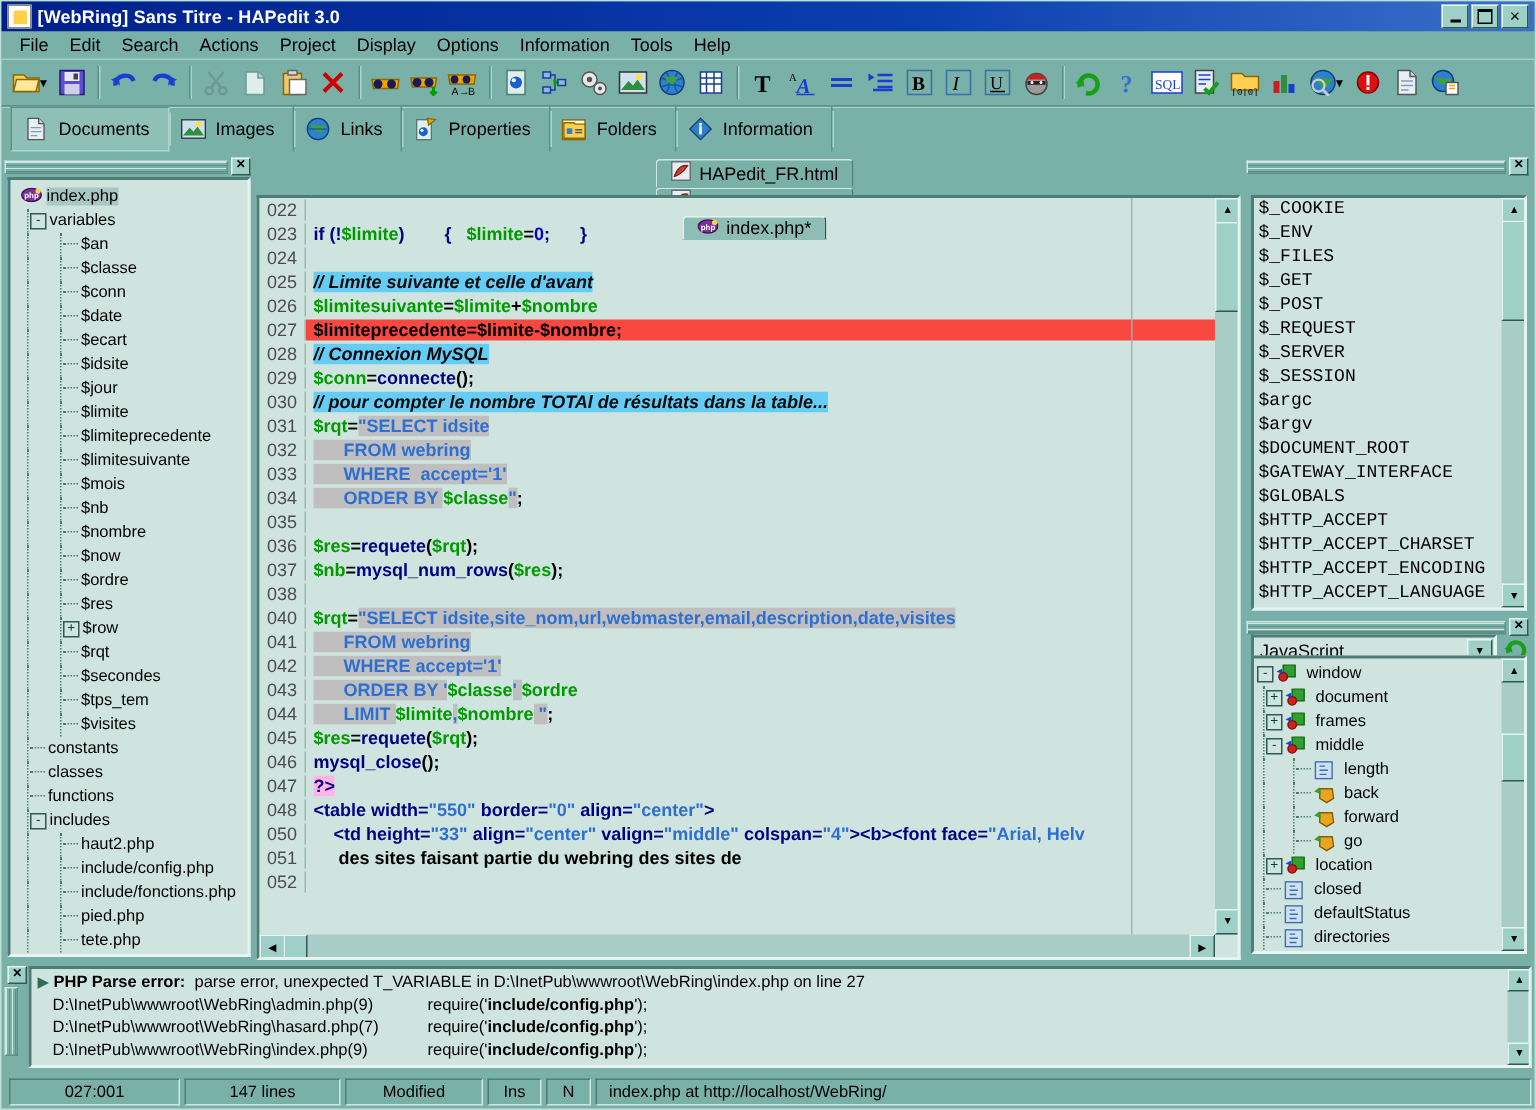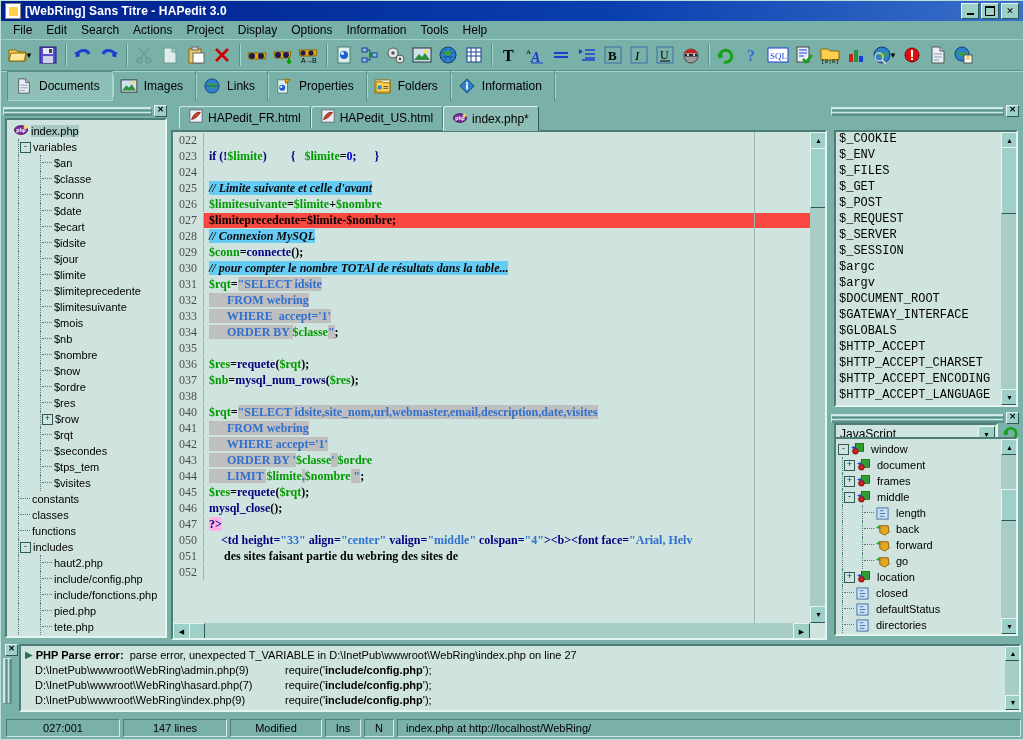--- a/index.html
+++ b/index.html
@@ -78,41 +78,41 @@
   .tbox{width:9px;height:9px;border:1px solid #2f5a54;background:#cfe4de;
         font-size:9px;line-height:7px;text-align:center;font-family:"Liberation Sans",sans-serif;
         margin-right:2px;flex:none;color:#004444;}
   .tdash{width:10px;height:1px;border-top:1px dotted #4e7c76;flex:none;margin-right:2px;}
   .tvline{width:1px;align-self:stretch;border-left:1px dotted #4e7c76;flex:none;}
   .ticon{width:14px;height:12px;margin-right:3px;flex:none;}
   .tsel{background:#a8c8c4;}
 
   
   .editpane{position:absolute;left:168px;right:194px;top:0;bottom:0;}
-  .edtabs{height:24px;display:flex;align-items:flex-start;padding-left:8px;}
+  .edtabs{height:24px;display:flex;align-items:center;padding-left:8px;flex-direction:column;}
   .etab{display:flex;align-items:center;gap:5px;height:21px;padding:0 9px;
         font-size:12px;background:#79b0a8;
         border:1px solid;border-color:#cfe8e4 #4e7c76 #79b0a8 #cfe8e4;
         border-radius:3px 3px 0 0;position:relative;}
   .etab.active{height:23px;background:#8ebdb6;z-index:2;
                border-color:#e4f4f0 #2f5a54 #8ebdb6 #e4f4f0;}
   .code-outer{position:absolute;left:0;right:0;top:24px;bottom:0;
               border:2px solid;border-color:#4e7c76 #e4f4f0 #e4f4f0 #4e7c76;
               background:#cfe4de;overflow:hidden;}
   .code-scrollv{position:absolute;right:0;top:0;width:15px;bottom:15px;background:#a8ccc6;}
   .code-scrollh{position:absolute;left:0;bottom:0;right:15px;height:15px;background:#a8ccc6;}
   .sbtn{background:#9fd0c8;border:1px solid;
         border-color:#e4f4f0 #2f5a54 #2f5a54 #e4f4f0;
         display:flex;align-items:center;justify-content:center;font-size:7px;}
   .sthumb{background:#9fd0c8;border:1px solid;
           border-color:#e4f4f0 #2f5a54 #2f5a54 #e4f4f0;}
   .codearea{position:absolute;left:0;top:0;right:15px;bottom:15px;overflow:hidden;
             background:#cfe4de;}
   .cline{height:16px;display:flex;align-items:center;white-space:pre;
-         font-family:Liberation Serif, serif;font-size:12px;font-weight:bold;}
+         font-family:Liberation Sans, sans-serif;font-size:12px;font-weight:bold;}
   .lnum{width:30px;flex:none;text-align:center;color:#4c4c4c;font-weight:normal;
         background:#cfe4de;border-right:1px solid #9ab8b2;letter-spacing:0px;}
   .ctext{padding-left:5px;flex:1;overflow:hidden;}
   .marginline{position:absolute;left:581px;top:0;bottom:15px;width:1px;background:#9ab8b2;}
   .cm{color:#0a0a0a;background:#65cdf5;font-style:italic;}
   .kw{color:#000080;}
   .var{color:#009a00;}
   .num{color:#0000c8;}
   .str{color:#2f6fd0;background:#bfbfbf;}
   .tag{color:#000080;}
@@ -748,20 +748,21 @@
             <div class="cline"><span class="lnum">037</span><span class="ctext"><span class="var">$nb</span><span class="plain">=</span><span class="kw">mysql_num_rows</span><span class="plain">(</span><span class="var">$res</span><span class="plain">);</span></span></div>
             <div class="cline"><span class="lnum">038</span><span class="ctext"></span></div>
             <div class="cline"><span class="lnum">040</span><span class="ctext"><span class="var">$rqt</span><span class="plain">=</span><span class="str">"SELECT idsite,site_nom,url,webmaster,email,description,date,visites</span></span></div>
             <div class="cline"><span class="lnum">041</span><span class="ctext"><span class="str">      FROM webring</span></span></div>
             <div class="cline"><span class="lnum">042</span><span class="ctext"><span class="str">      WHERE accept='1'</span></span></div>
             <div class="cline"><span class="lnum">043</span><span class="ctext"><span class="str">      ORDER BY '</span><span class="var">$classe</span><span class="str">' </span><span class="var">$ordre</span></span></div>
             <div class="cline"><span class="lnum">044</span><span class="ctext"><span class="str">      LIMIT </span><span class="var">$limite</span><span class="str">,</span><span class="var">$nombre</span><span class="str"> "</span><span class="plain">;</span></span></div>
             <div class="cline"><span class="lnum">045</span><span class="ctext"><span class="var">$res</span><span class="plain">=</span><span class="kw">requete</span><span class="plain">(</span><span class="var">$rqt</span><span class="plain">);</span></span></div>
             <div class="cline"><span class="lnum">046</span><span class="ctext"><span class="kw">mysql_close</span><span class="plain">();</span></span></div>
             <div class="cline"><span class="lnum">047</span><span class="ctext"><span class="php">?&gt;</span></span></div>
+            <div class="cline"><span class="lnum">048</span><span class="ctext"><span class="tag">&lt;table width=</span><span class="attrv">"550"</span><span class="tag"> border=</span><span class="attrv">"0"</span><span class="tag"> align=</span><span class="attrv">"center"</span><span class="tag">&gt;</span></span></div>
             <div class="cline"><span class="lnum">050</span><span class="ctext"><span class="tag">    &lt;td height=</span><span class="attrv">"33"</span><span class="tag"> align=</span><span class="attrv">"center"</span><span class="tag"> valign=</span><span class="attrv">"middle"</span><span class="tag"> colspan=</span><span class="attrv">"4"</span><span class="tag">&gt;&lt;b&gt;&lt;font face=</span><span class="attrv">"Arial, Helv</span></span></div>
             <div class="cline"><span class="lnum">051</span><span class="ctext"><span class="plain">     des sites faisant partie du webring des sites de</span></span></div>
             <div class="cline"><span class="lnum">052</span><span class="ctext"></span></div>
           </div>
         <div class="marginline"></div>
         <div class="code-scrollv">
           <div class="sbtn" style="position:absolute;left:0;top:0;width:15px;height:15px;">▲</div>
           <div class="sthumb" style="position:absolute;left:0;top:16px;width:15px;height:58px;"></div>
           <div class="sbtn" style="position:absolute;left:0;bottom:0;width:15px;height:15px;">▼</div>
         </div>

